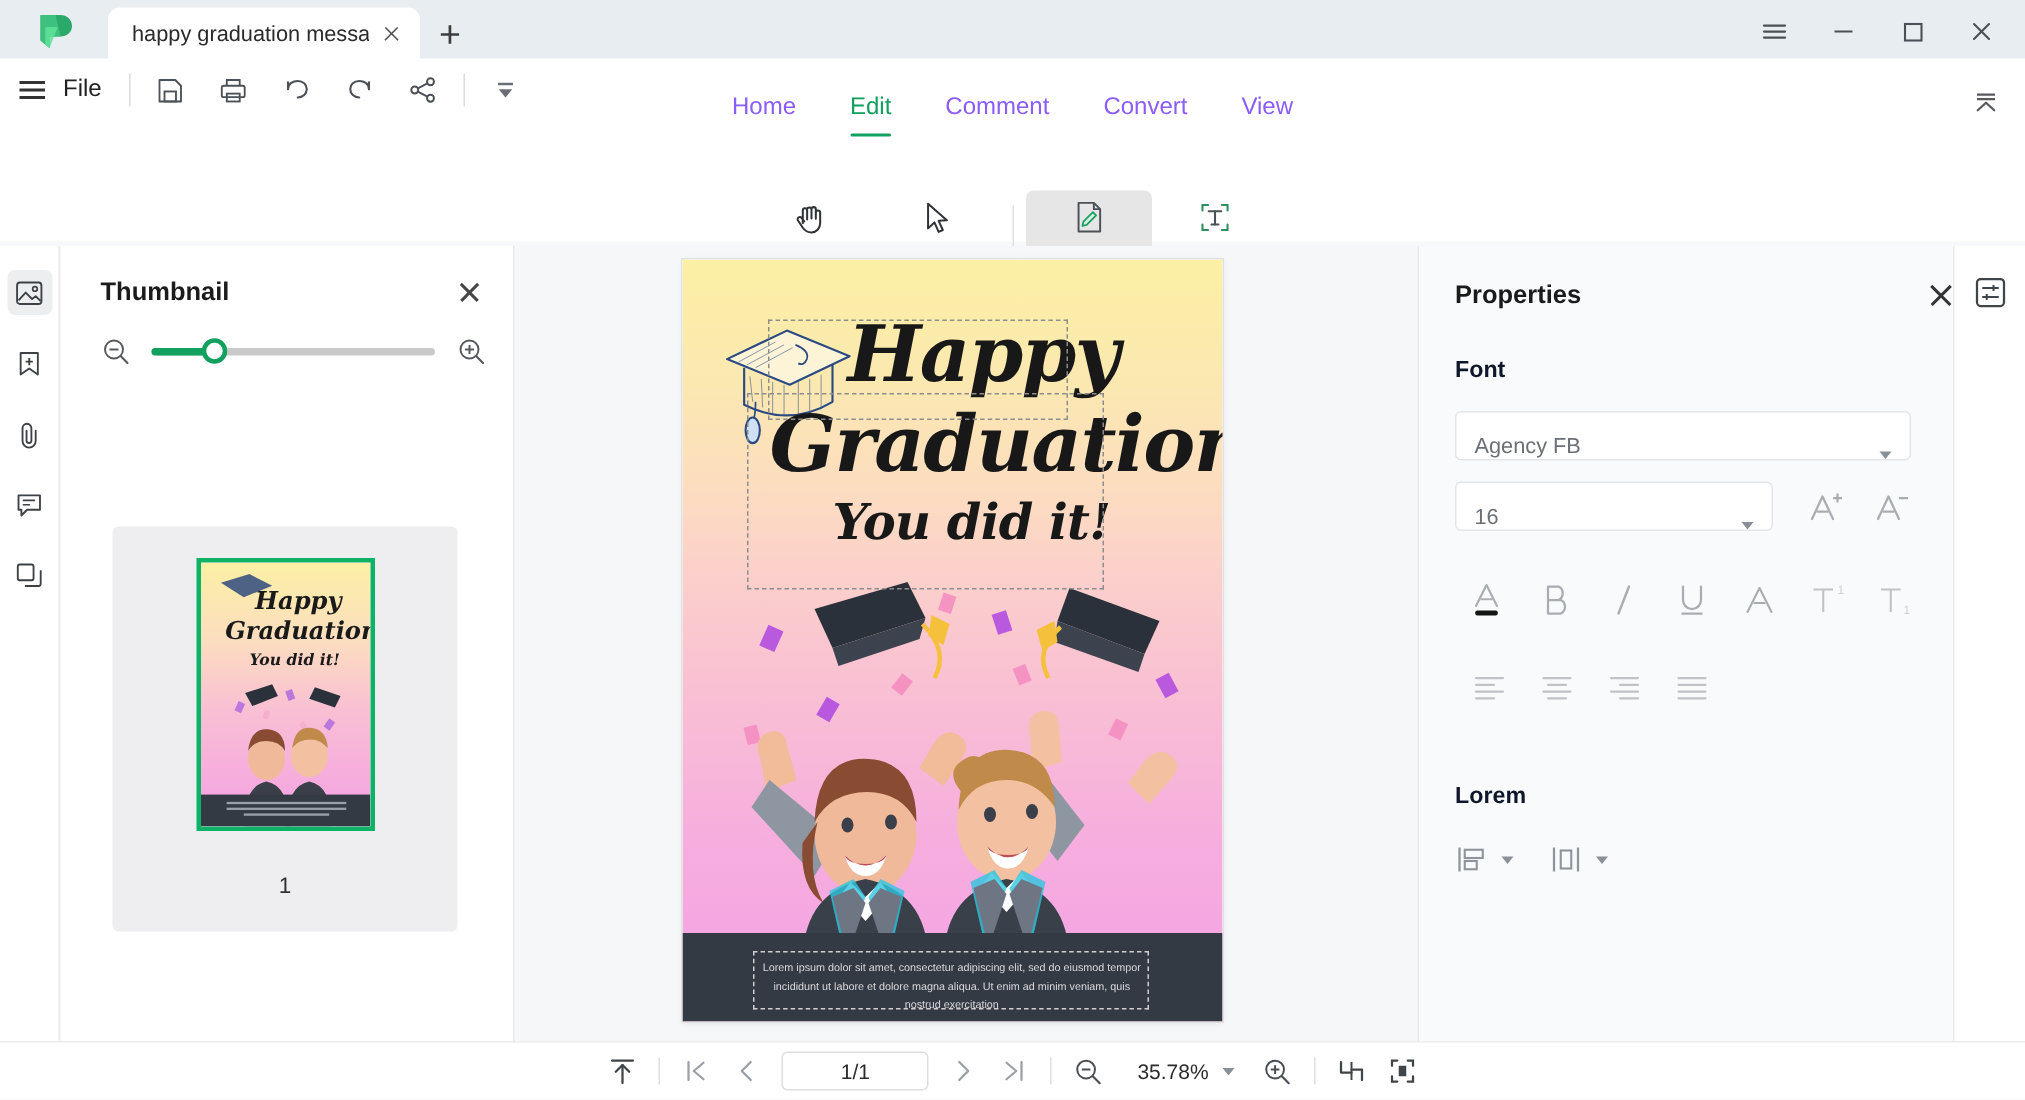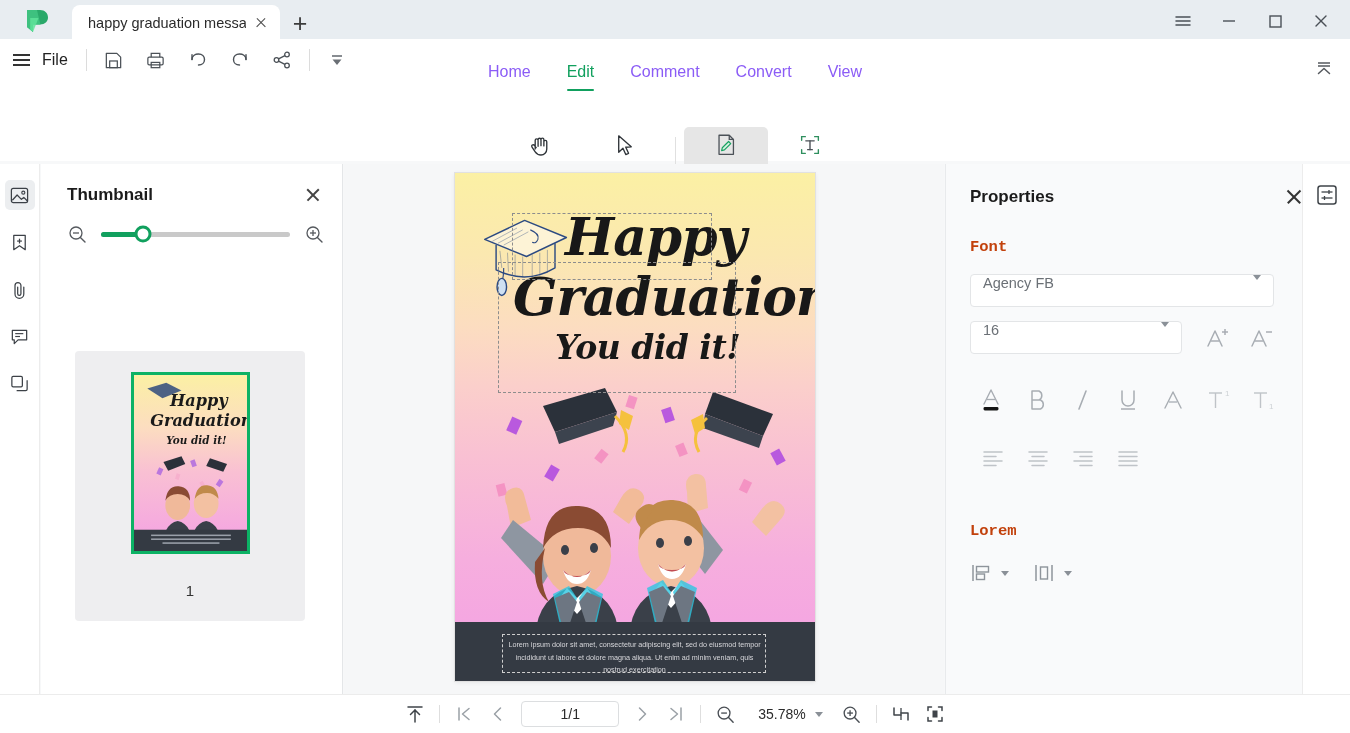--- a/index.html
+++ b/index.html
@@ -177,26 +177,26 @@
     background:#f9fafb; border-left:1px solid #e8eaec;
   }
   .props-head { display:flex; align-items:center; padding:22px 24px 0 24px; }
   .props-title { font-size:17px; font-weight:bold; color:#1b1b1b; }
   .props-close { margin-left:auto; width:22px; height:22px; position:relative; cursor:pointer; }
   .props-close::before, .props-close::after {
     content:""; position:absolute; left:2px; top:10px; width:18px; height:1.6px; background:#333;
   }
   .props-close::before { transform:rotate(45deg); }
   .props-close::after { transform:rotate(-45deg); }
-  .sec-title { font-size:15.5px; font-weight:bold; color:#c2410c; padding:30px 0 0 24px;font-family:Liberation Mono, monospace; }
+  .sec-title { font-size:15.5px; font-weight:bold; color:#0f172a; padding:30px 0 0 24px; }
   .sec-title.obj { padding-top:48px; }
   .select-box {
     margin:18px 0 0 24px; width:304px; height:33px; background:#fff;
     border:1px solid #e3e5e7; border-radius:4px;
-    display:flex; align-items:flex-start; padding:0 12px; cursor:pointer;
+    display:flex; align-items:flex-end; padding:0 12px; cursor:pointer;
   }
   .select-box.small { width:212px; margin-top:14px; }
   .select-val { font-size:14.5px; color:#6b7076; flex:1; }
   .caret { width:0; height:0; border-left:4.5px solid transparent; border-right:4.5px solid transparent; border-top:5px solid #8a9097; }
   .sizerow { display:flex; align-items:center; }
   .sizebtns { display:flex; align-items:center; gap:18px; margin:14px 0 0 22px; }
   .fmt-row { display:flex; align-items:center; gap:0; padding:30px 0 0 24px; }
   .fmt-btn { width:45px; height:32px; display:flex; align-items:center; justify-content:center; cursor:pointer; }
   .align-row { display:flex; align-items:center; padding:28px 0 0 24px; }
   .align-btn { width:45px; height:30px; display:flex; align-items:center; justify-content:center; cursor:pointer; }

